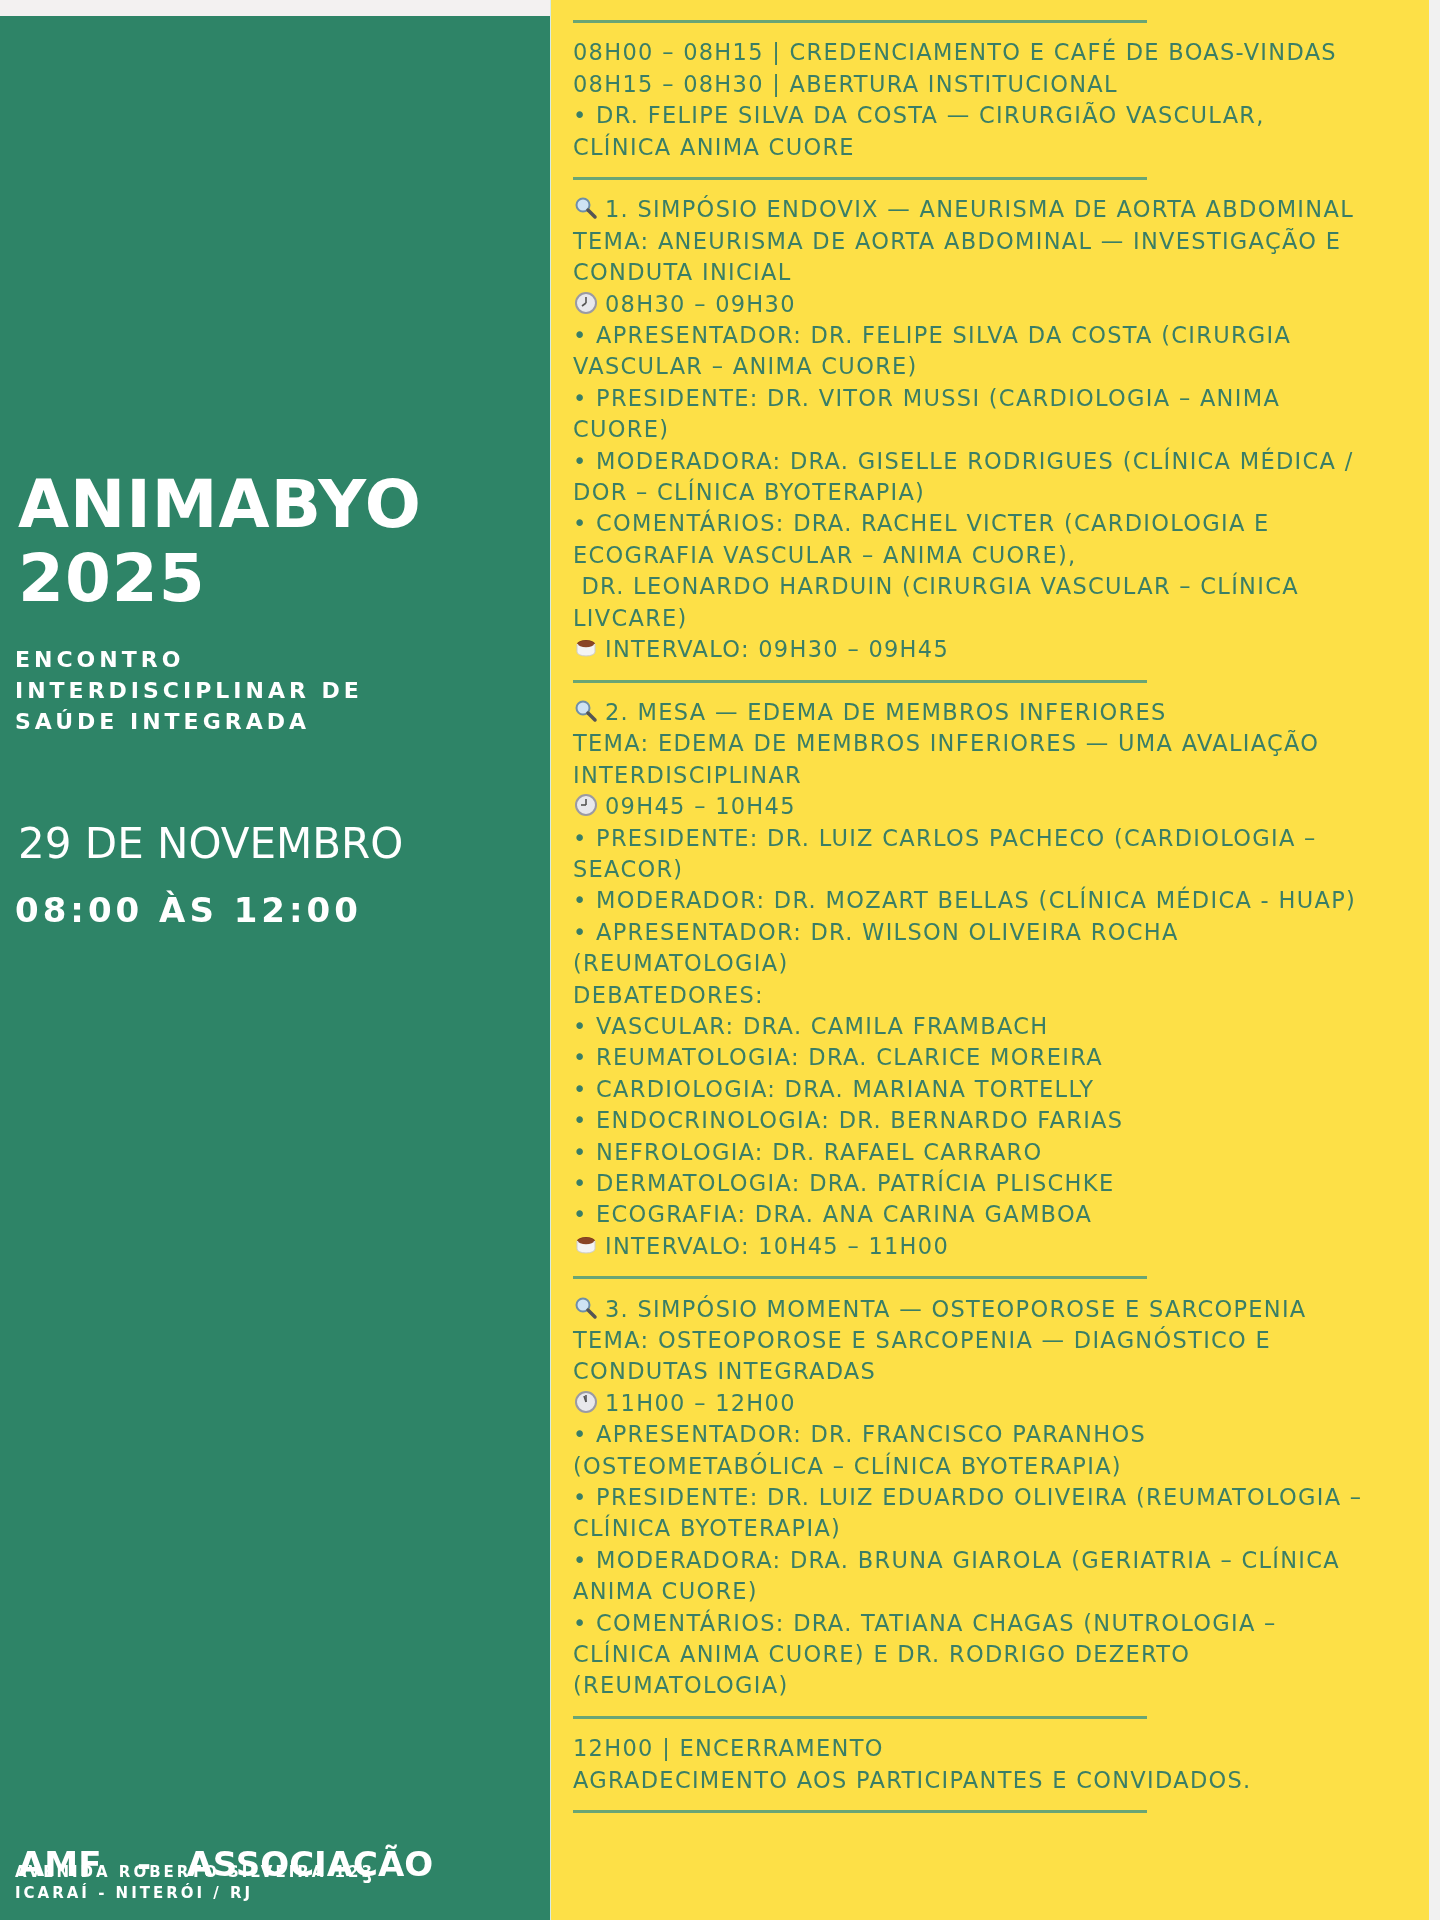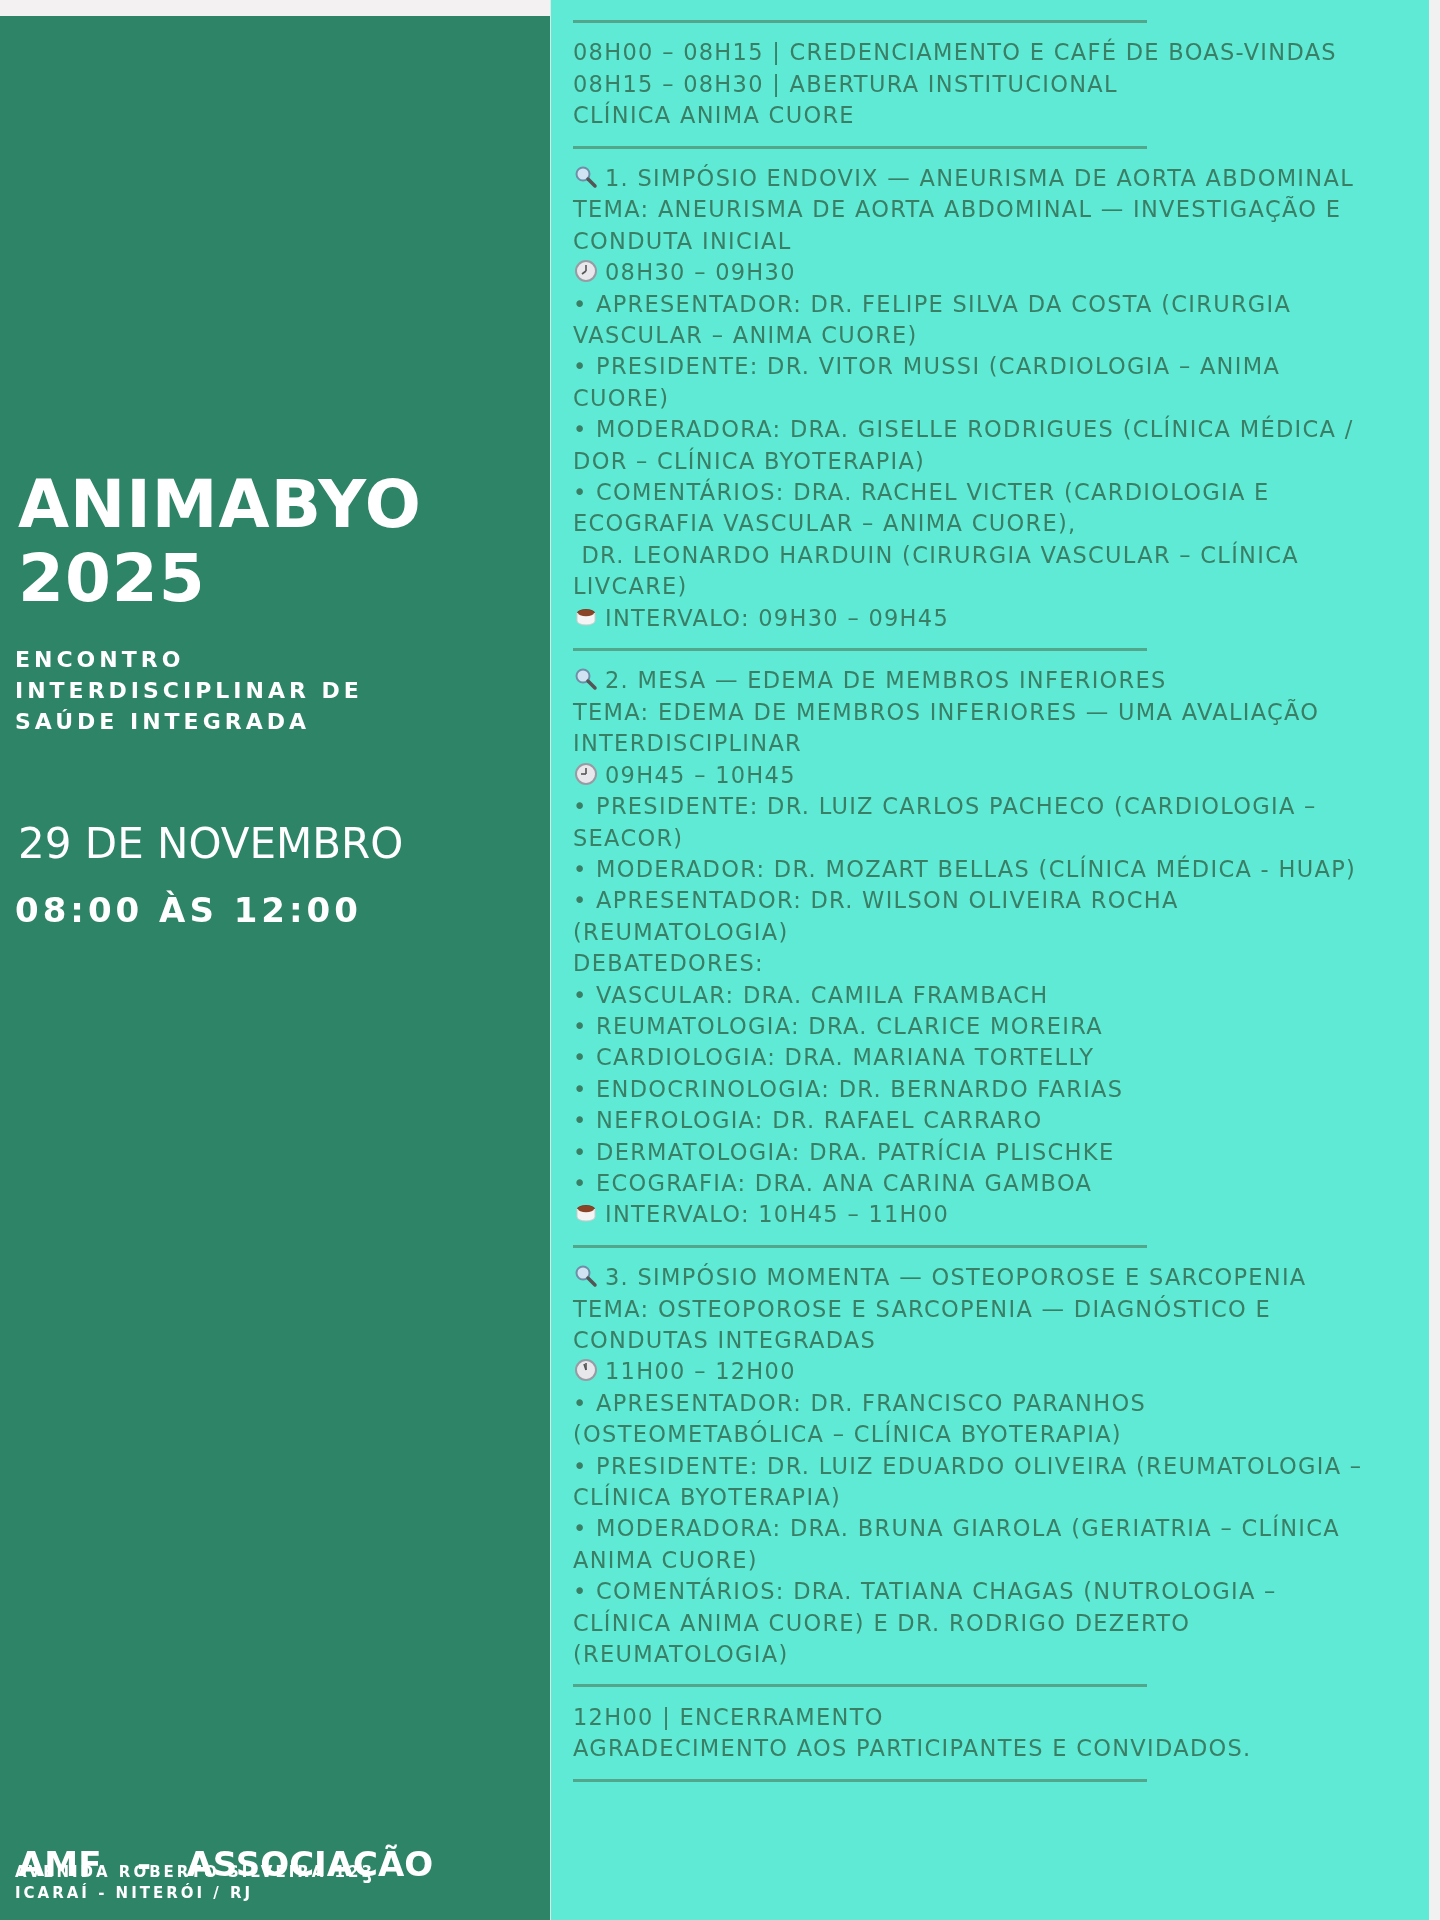--- a/index.html
+++ b/index.html
@@ -40,21 +40,21 @@
     white-space: pre;
   }
   .address {
     position: absolute; left: 15px; top: 1846px;
     font-size: 15px; font-weight: bold; line-height: 21px;
     letter-spacing: 3px;
   }
   .right {
     position: absolute; left: 550px; top: 0;
     width: 879px; height: 1920px;
-    background: #5eead4;
+    background: #fde047;
     border-left: 1px solid #d6ebe4;
   }
   .scroll-edge {
     position: absolute; left: 1429px; top: 0; width: 11px; height: 1920px;
     background: #f1f1f1;
   }
   .content {
     position: absolute; left: 22px; top: 6px; width: 860px;
     font-family: "DejaVu Sans", sans-serif;
     color: #3a7e66;
@@ -97,20 +97,21 @@
   </div>
 </div>
 
 <div class="right">
   <div class="content">
     <span class="sep"></span>
 
     <div>
       <span class="line">08H00 – 08H15 | CREDENCIAMENTO E CAFÉ DE BOAS-VINDAS</span>
       <span class="line">08H15 – 08H30 | ABERTURA INSTITUCIONAL</span>
+      <span class="line">• DR. FELIPE SILVA DA COSTA — CIRURGIÃO VASCULAR,</span>
       <span class="line">CLÍNICA ANIMA CUORE</span>
     </div>
 
     <span class="sep"></span>
 
     <div>
       <span class="line"><svg class="icon" viewBox="0 0 24 24">
             <circle cx="9" cy="9" r="6.5" fill="#cfe3f3" stroke="#6f8fa8" stroke-width="2"></circle>
             <line x1="14" y1="14" x2="21" y2="21" stroke="#555" stroke-width="3.5" stroke-linecap="round"></line>
           </svg><span>1. SIMPÓSIO ENDOVIX — ANEURISMA DE AORTA ABDOMINAL</span></span>

